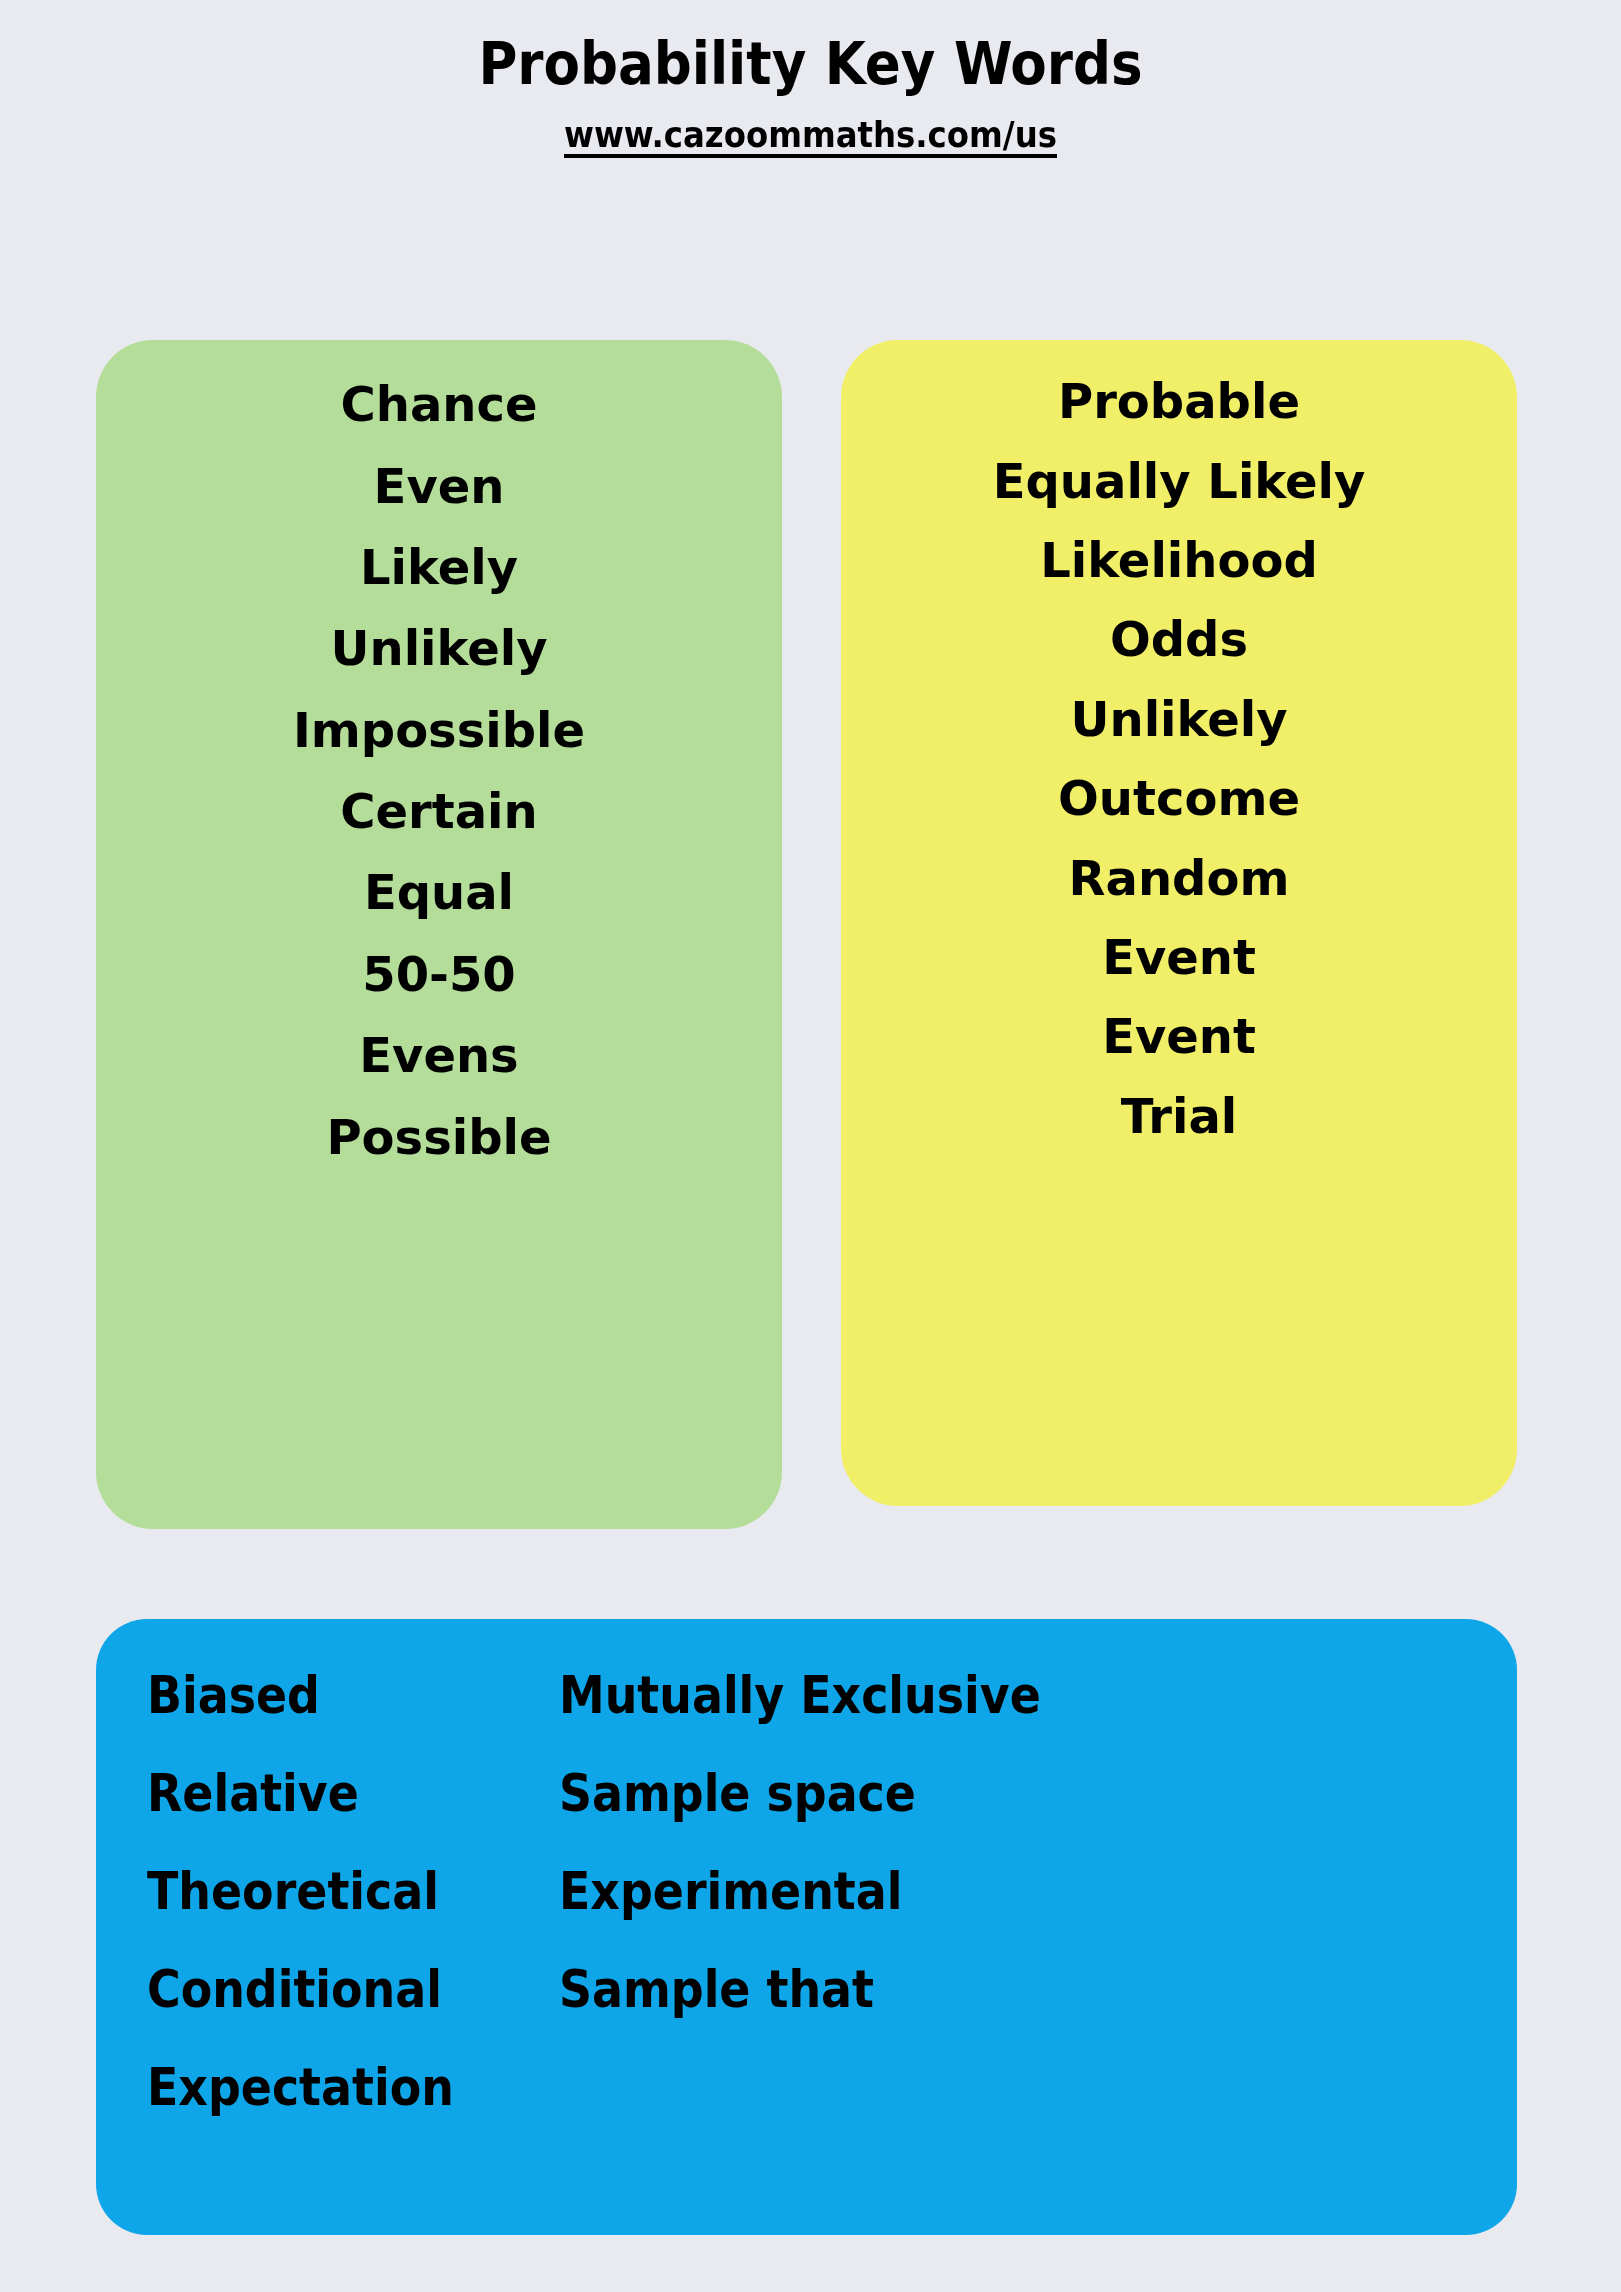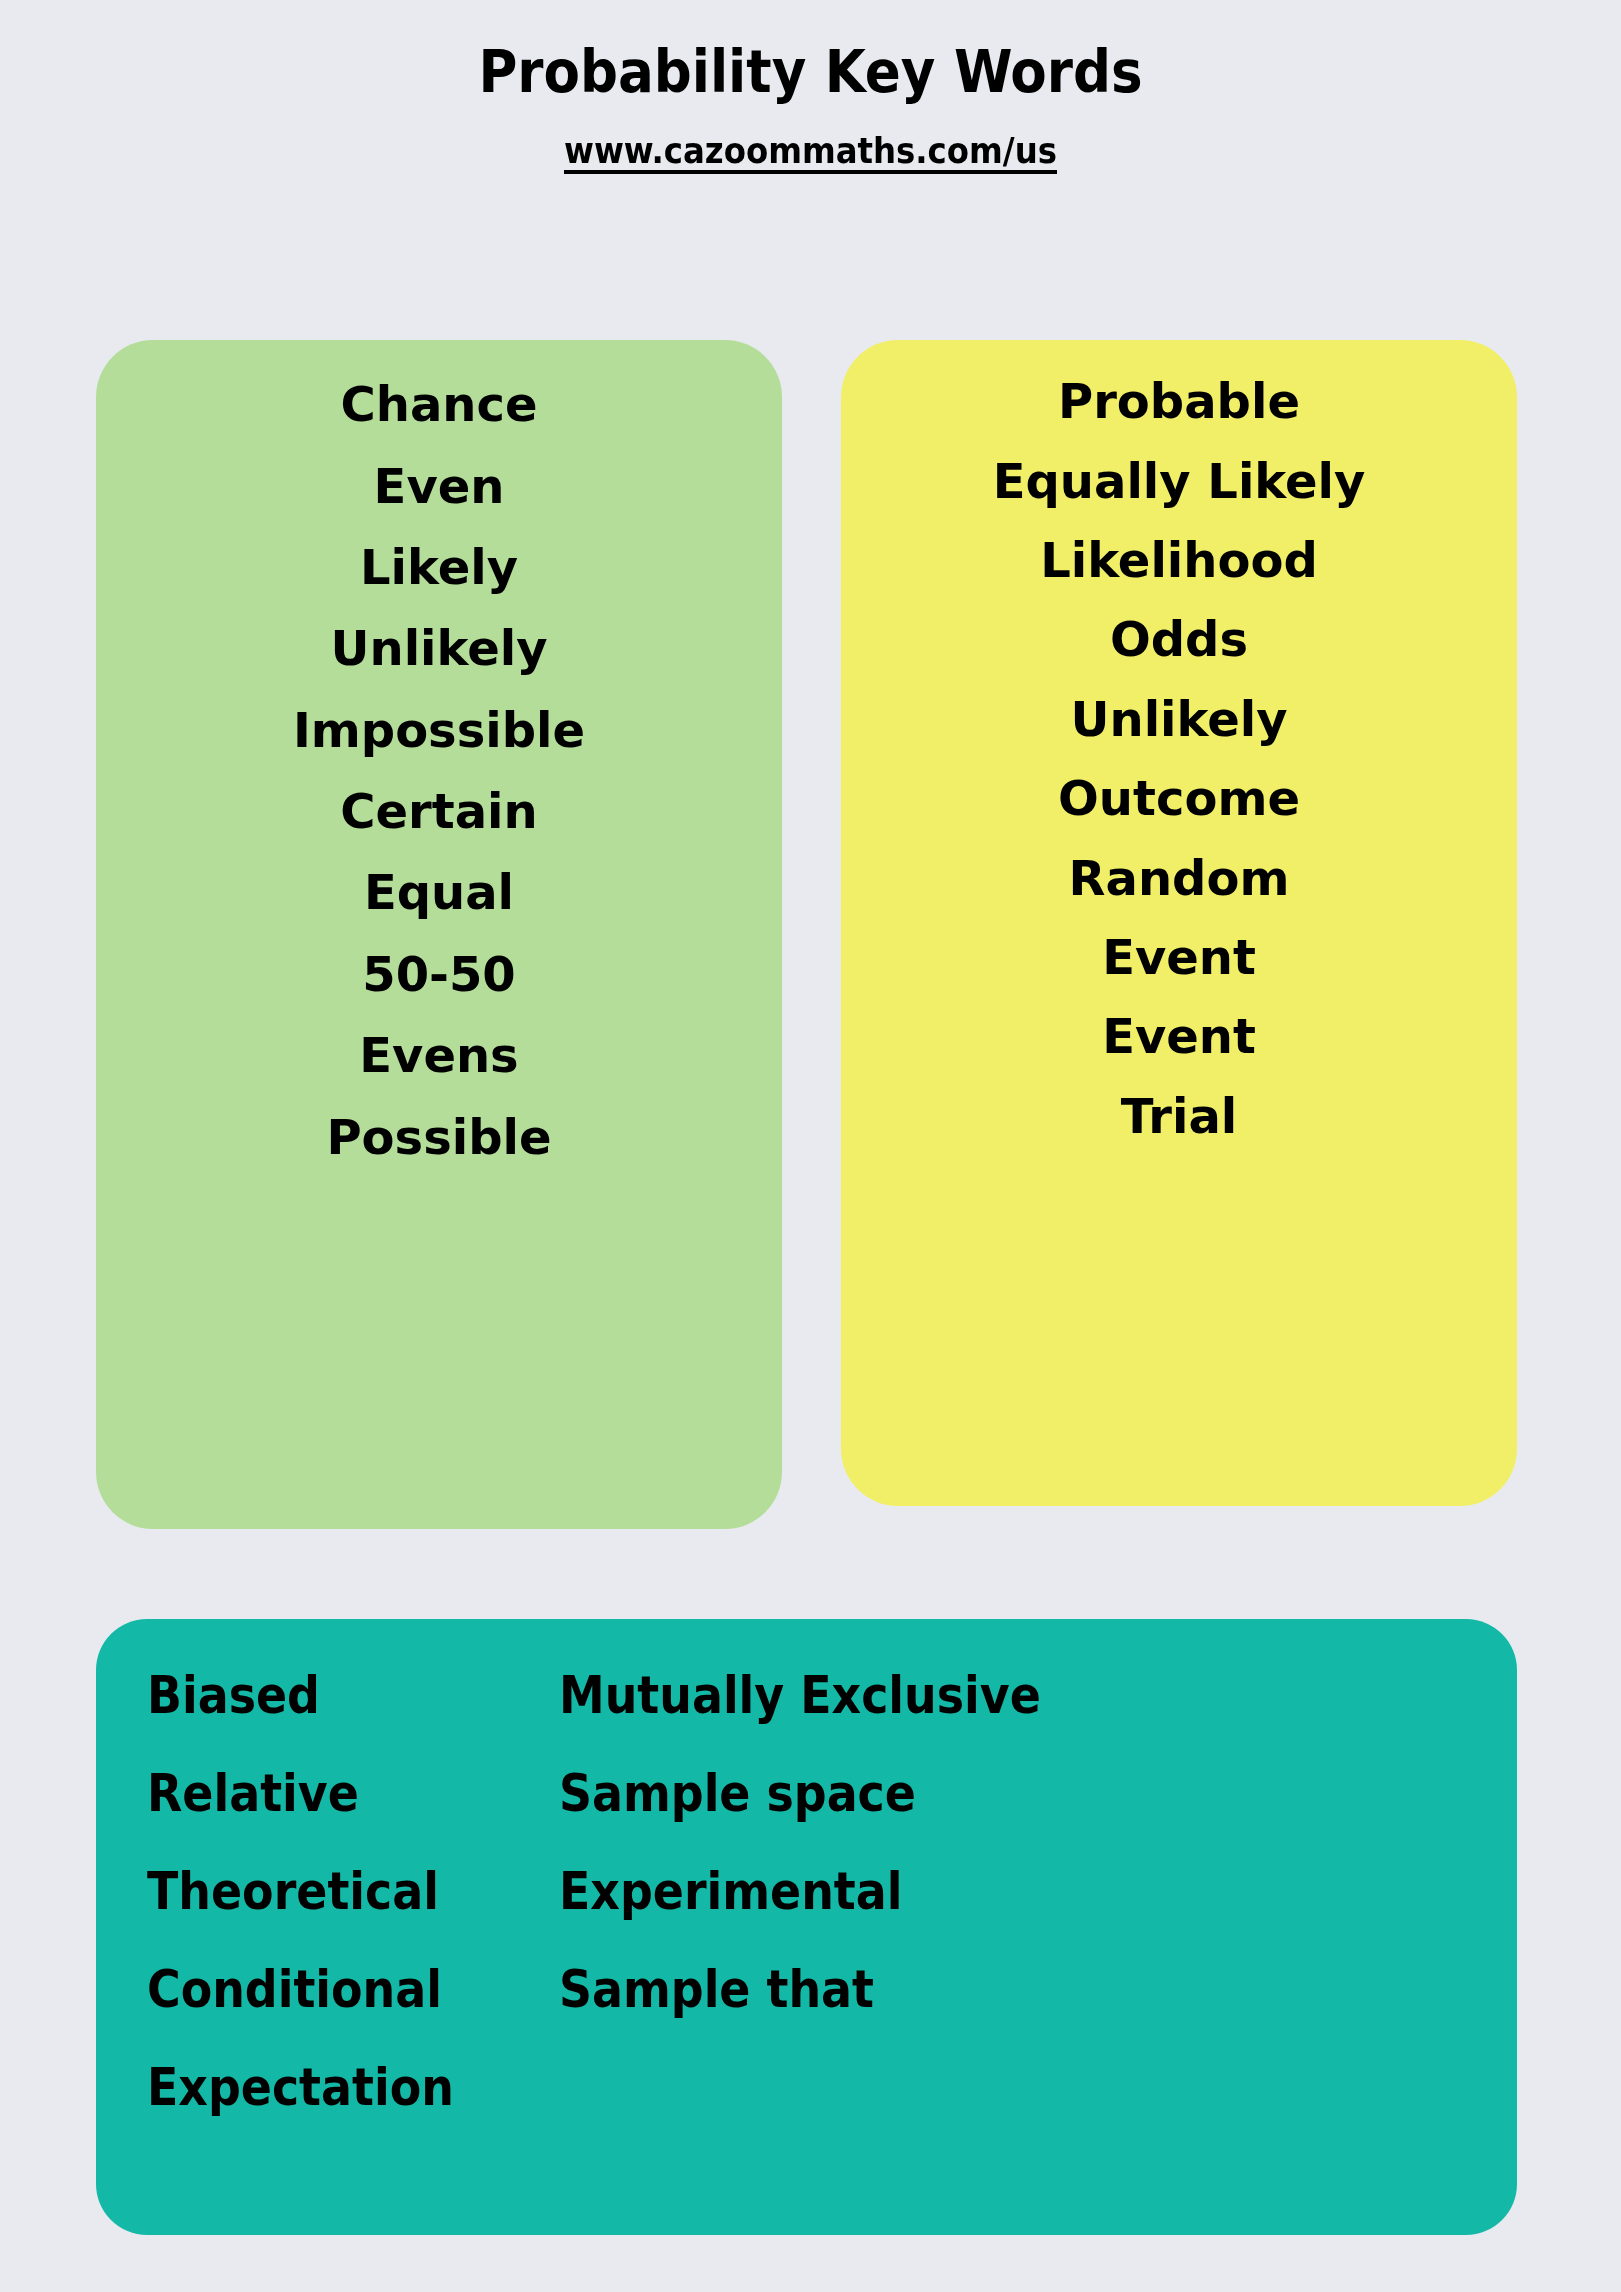--- a/index.html
+++ b/index.html
@@ -22,21 +22,21 @@
 
   
   .header {
     position: absolute;
     top: 0;
     left: 0;
     width: 1621px;
     text-align: center;
   }
   .page-title {
-    margin: 8px;
+    margin: 0;
     padding-top: 33px;
     font-family: "DejaVu Sans Condensed", "Liberation Sans Narrow", "Liberation Sans", sans-serif;
     font-stretch: condensed;
     font-weight: bold;
     font-size: 59px;
     line-height: 1.05;
     color: #000000;
     letter-spacing: 0px;
   }
   .site-url-wrap {
@@ -77,21 +77,21 @@
     width: 676px;
     height: 1166px;
     background: #f1ef67;
     border-radius: 57px;
   }
   .card-orange {
     left: 96px;
     top: 1580px;
     width: 1421px;
     height: 616px;
-    background: #14b8a6;
+    background: #0ea5e9;
     border-radius: 51px;
     padding-left: 40px;
   }
 
   
   .word-column {
     display: flex;
     flex-direction: column;
     align-items: center;
     justify-content: flex-start;

